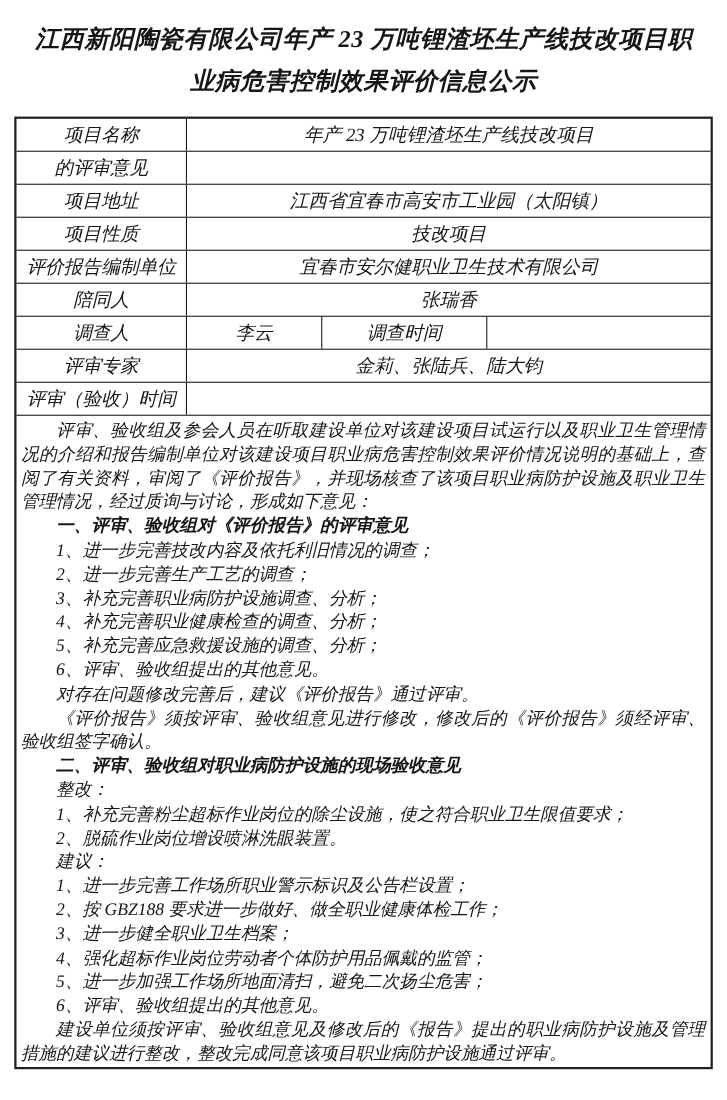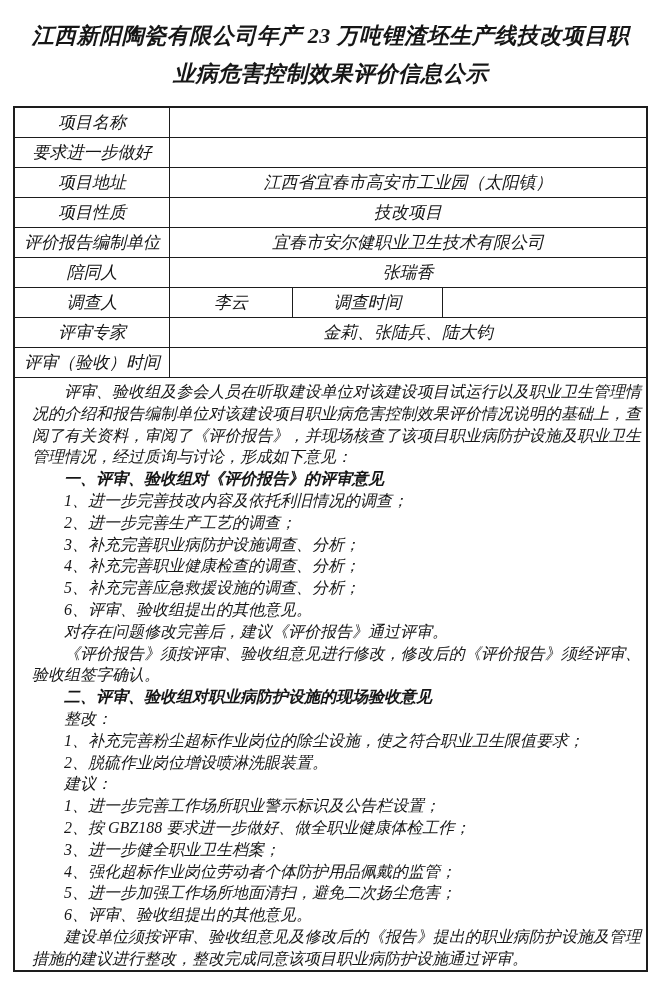--- a/index.html
+++ b/index.html
@@ -43,43 +43,44 @@
     white-space: nowrap;
     overflow: hidden;
   }
   .label-cell { width: 155px; flex: none; border-right: 1.5px solid #1d1d1d; }
   .value-cell { flex: 1; }
   .sub-value-cell { width: 123px; flex: none; border-right: 1.5px solid #1d1d1d; }
   .sub-label-cell { width: 150px; flex: none; border-right: 1.5px solid #1d1d1d; }
 
   
   .notice {
-    padding: 3px 5px 0 17px;
+    padding: 3px 5px 0 4px;
     font-size: 16px;
     line-height: 21.8px;
     text-align: justify;
   }
   .notice p { text-indent: 2em; }
   .notice p.bold { font-weight: bold; }
 </style>
 </head>
 <body>
 
 <div class="page">
 
   <h1 class="doc-title">江西新阳陶瓷有限公司年产 23 万吨锂渣坯生产线技改项目职业病危害控制效果评价信息公示</h1>
 
   <div class="doc-table">
 
     <div class="info-row">
       <div class="cell label-cell">项目名称</div>
+      <div class="cell value-cell">年产 23 万吨锂渣坯生产线技改项目</div>
     </div>
 
     <div class="info-row">
-      <div class="cell label-cell">要求进一步做好</div>
+      <div class="cell label-cell">的评审意见</div>
     </div>
 
     <div class="info-row">
       <div class="cell label-cell">项目地址</div>
       <div class="cell value-cell">江西省宜春市高安市工业园（太阳镇）</div>
     </div>
 
     <div class="info-row">
       <div class="cell label-cell">项目性质</div>
       <div class="cell value-cell">技改项目</div>

